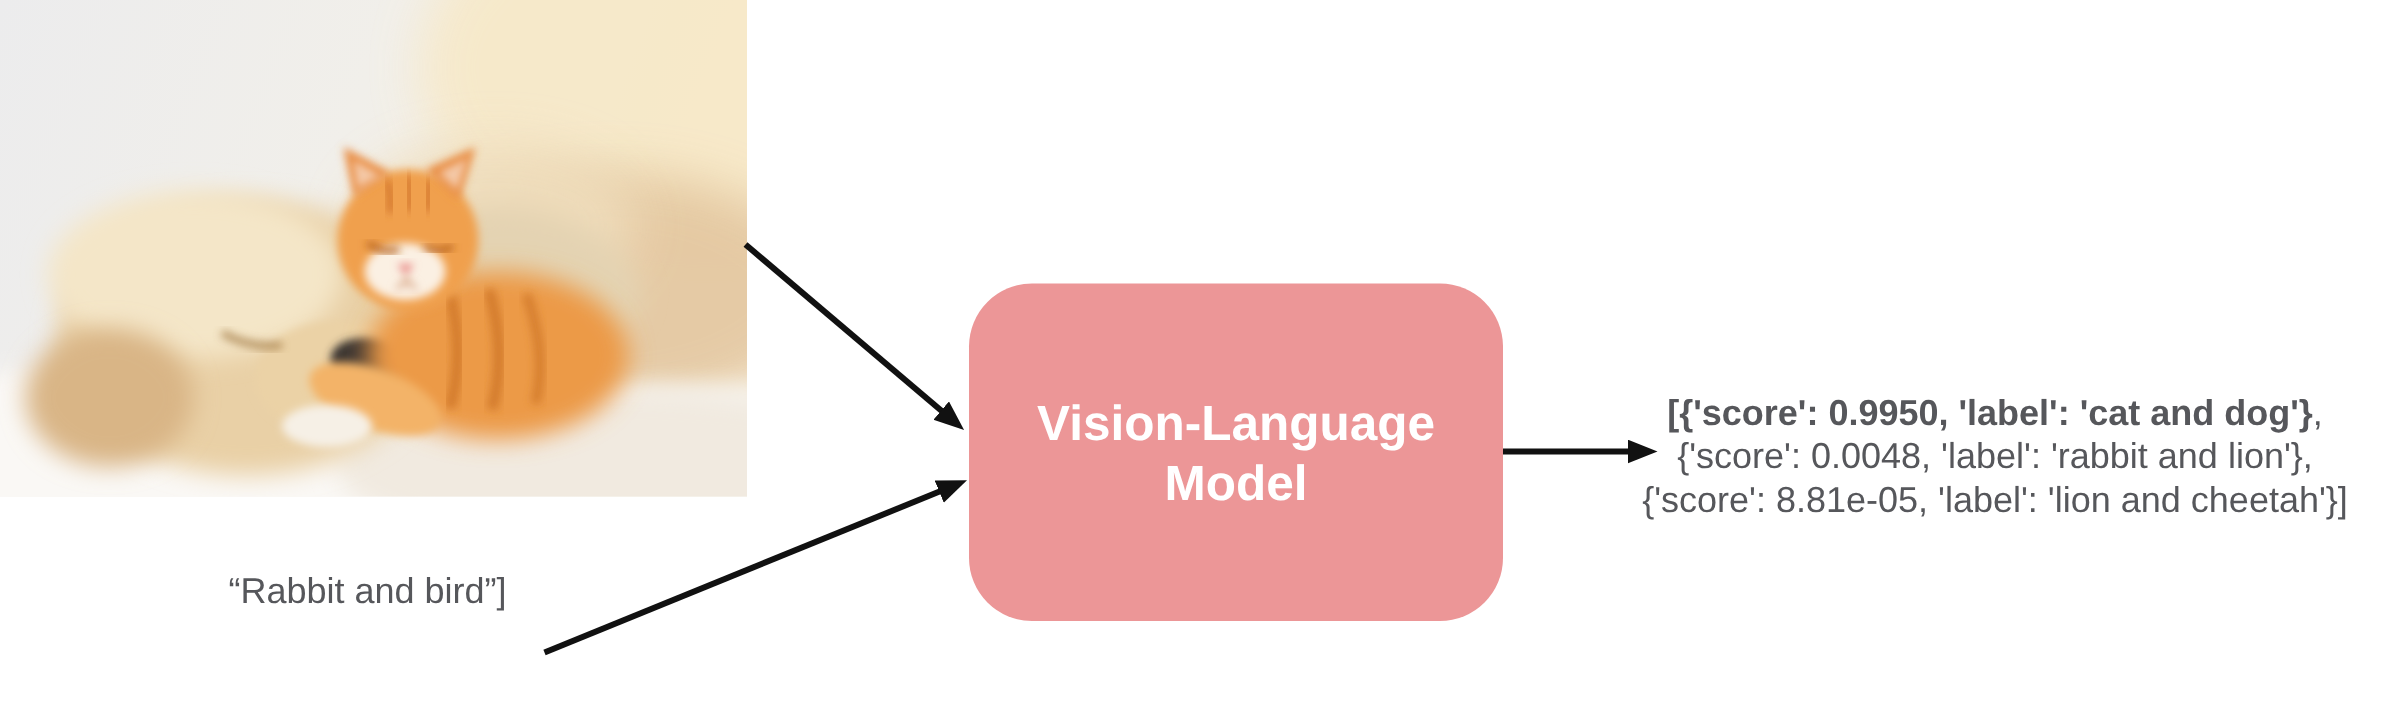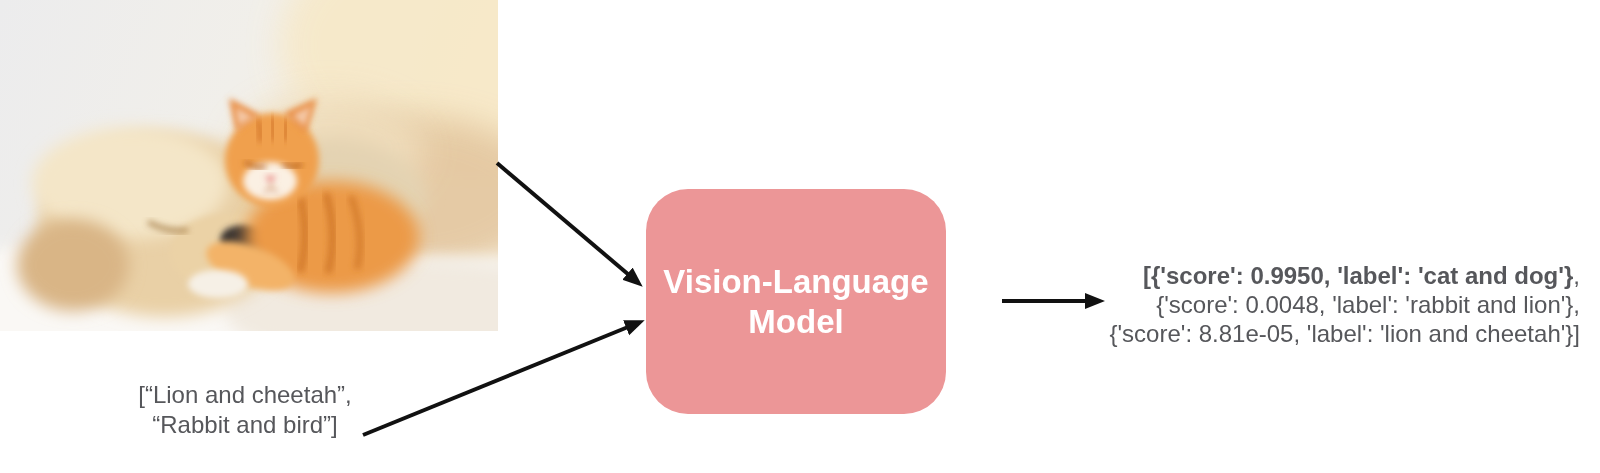--- a/index.html
+++ b/index.html
@@ -12,21 +12,21 @@
     font-family: "Liberation Sans", "DejaVu Sans", sans-serif;
   }
   .photo {
     position: absolute; left: 0; top: 0;
     width: 498px; height: 331px;
     overflow: hidden;
   }
   .photo svg { display: block; }
   .model-box {
     position: absolute; left: 646px; top: 189px;
-    width: 300px; height: 225px;
+    width: 356px; height: 225px;
     background: #EC9697;
     border-radius: 42px;
     display: flex; align-items: center; justify-content: center;
   }
   .model-box-label {
     color: #ffffff;
     font-weight: bold;
     font-size: 33px;
     line-height: 40px;
     text-align: center;
@@ -37,21 +37,21 @@
     width: 300px;
     text-align: center;
     color: #56575B;
     font-size: 24px;
     line-height: 30px;
   }
   .candidates div { white-space: nowrap; }
   .outputs {
     position: absolute; left: 1080px; top: 261px;
     width: 500px;
-    text-align: right;
+    text-align: center;
     color: #56575B;
     font-size: 24px;
     line-height: 29px;
   }
   .outputs div { white-space: nowrap; }
   .outputs .b { font-weight: bold; }
   .arrows {
     position: absolute; left: 0; top: 0;
     pointer-events: none;
   }
@@ -124,21 +124,20 @@
 
       <path d="M245,162 q11,8 21,4" stroke="#B4601E" stroke-width="4" fill="none" filter="url(#b2)"></path>
       <path d="M283,164 q9,6 19,0" stroke="#B4601E" stroke-width="4" fill="none" filter="url(#b2)"></path>
 
       <path d="M265,176 l11,0 l-5.5,8 z" fill="#E98A87" filter="url(#b2)"></path>
       <path d="M271,184 q0,6 -7,8 M271,184 q0,6 7,8" stroke="#D9A789" stroke-width="2.5" fill="none" filter="url(#b2)"></path>
     </svg>
   </div>
 
   <div class="candidates">
-    <div>[“Lion and cheetah”,</div>
     <div>“Rabbit and bird”]</div>
   </div>
 
   <div class="model-box">
     <div class="model-box-label">Vision-Language Model</div>
   </div>
 
   <div class="outputs">
     <div><span class="b">[{'score': 0.9950, 'label': 'cat and dog'}</span><span>,</span></div>
     <div>{'score': 0.0048, 'label': 'rabbit and lion'},</div>

